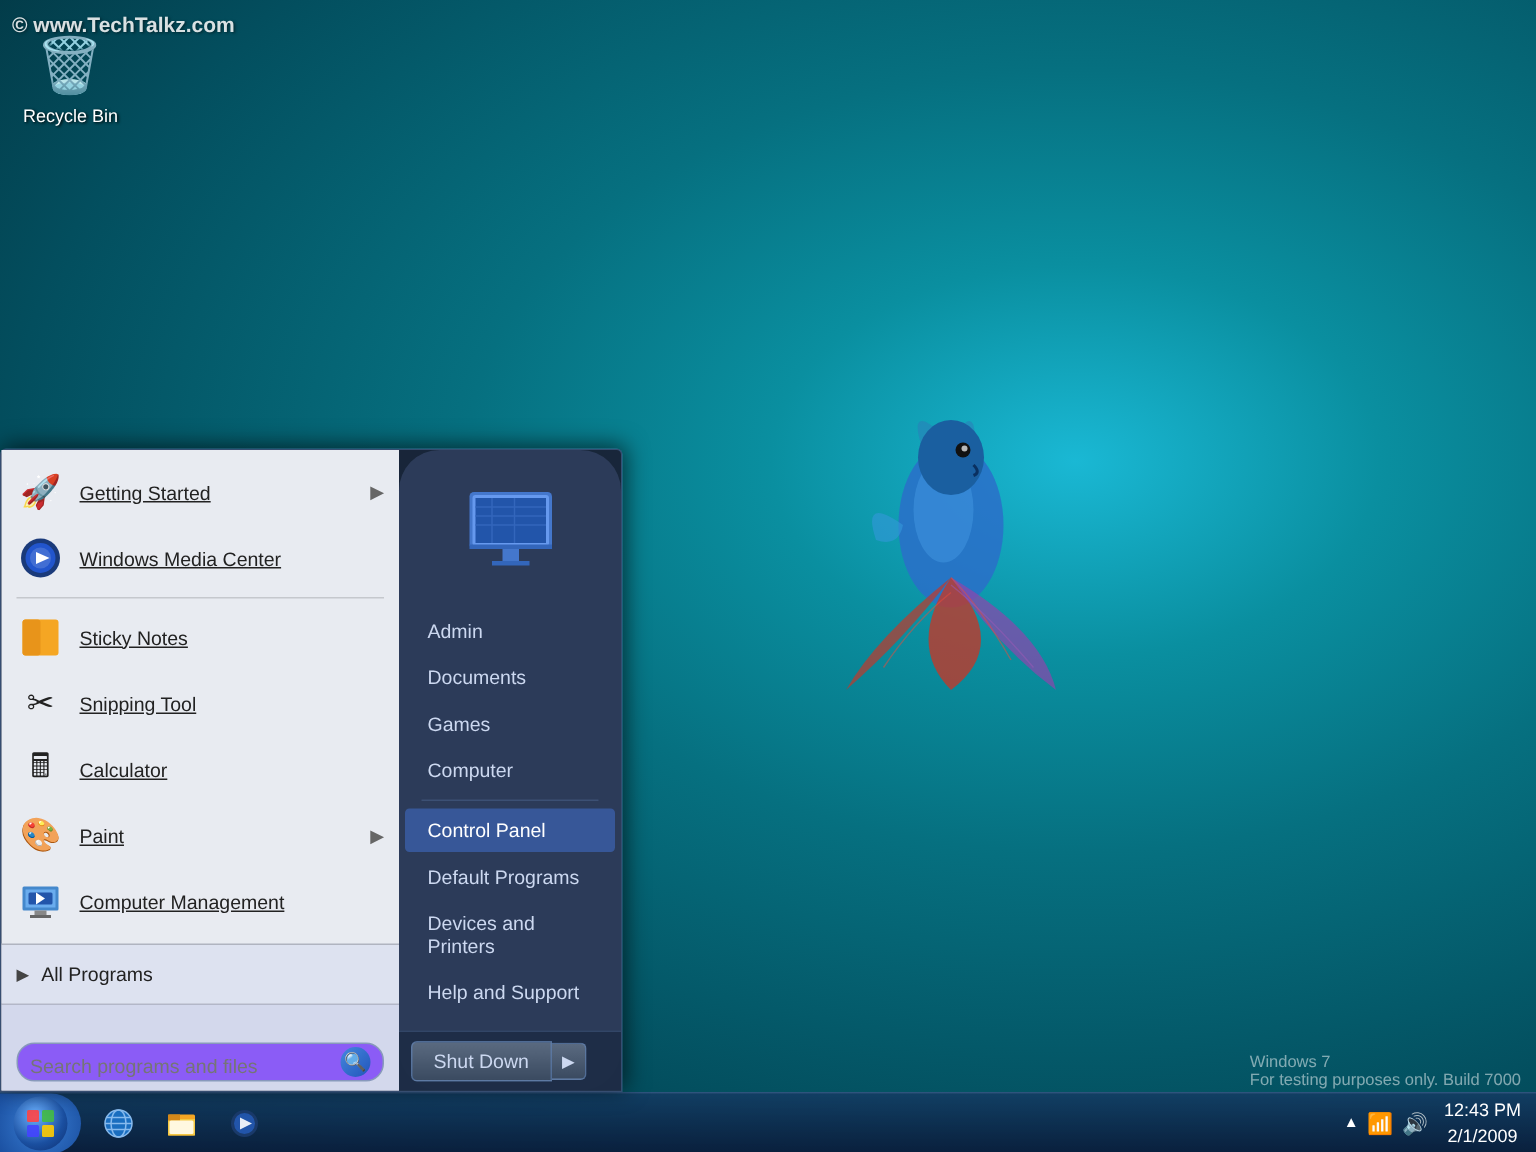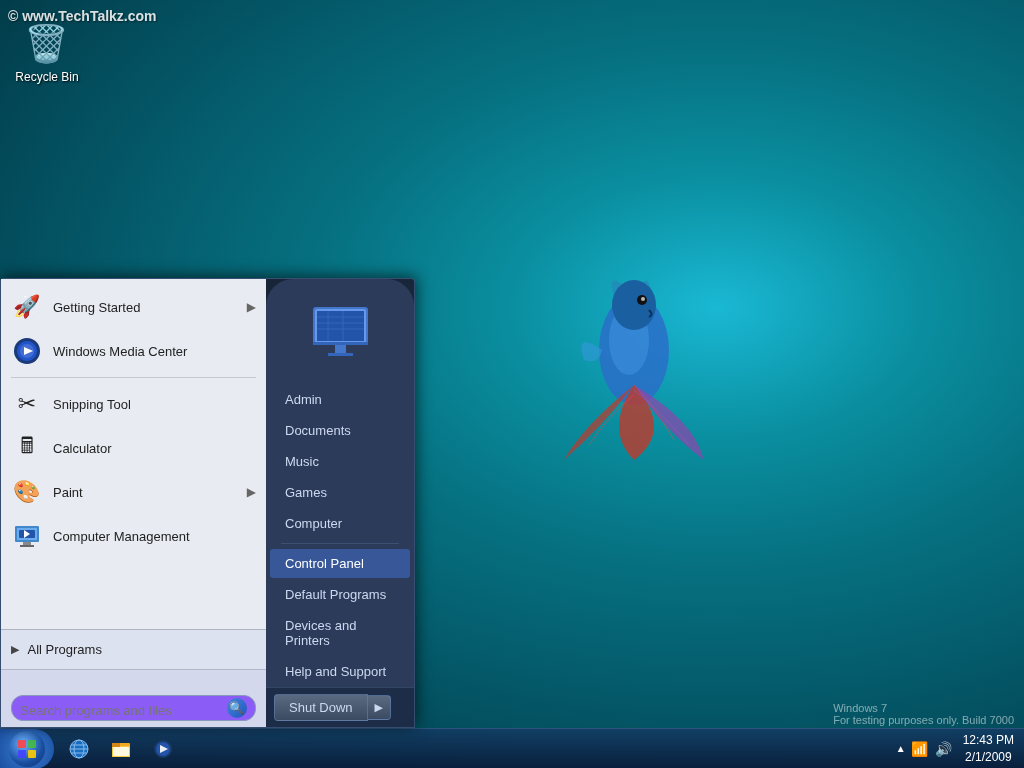--- a/index.html
+++ b/index.html
@@ -186,20 +186,21 @@
       margin-right: 10px;
       display: flex;
       align-items: center;
       justify-content: center;
       font-size: 22px;
       flex-shrink: 0;
     }
     .menu-item .item-label {
       flex: 1;
       font-size: 13px;
+      text-decoration: underline;
     }
     .menu-item .arrow {
       color: #666;
       font-size: 12px;
     }
 
     .menu-separator {
       height: 1px;
       background: rgba(0,0,0,0.15);
       margin: 4px 10px;
@@ -423,20 +424,29 @@
                 <circle cx="14" cy="14" r="10" fill="#2255cc"></circle>
                 <circle cx="14" cy="14" r="7" fill="#ffffff" opacity="0.15"></circle>
                 <polygon points="11,10 20,14 11,18" fill="white"></polygon>
               </svg>
             </div>
             <span class="item-label">Windows Media Center</span>
           </div>
 
           <div class="menu-separator"></div>
 
+          <div class="menu-item">
+            <div class="item-icon">
+              <svg width="28" height="28" viewBox="0 0 28 28">
+                <rect x="2" y="2" width="24" height="24" fill="#f5a623" rx="2"></rect>
+                <rect x="2" y="2" width="12" height="24" fill="#e8941a" rx="2"></rect>
+              </svg>
+            </div>
+            <span class="item-label">Sticky Notes</span>
+          </div>
 
           <div class="menu-item">
             <div class="item-icon">✂</div>
             <span class="item-label">Snipping Tool</span>
           </div>
 
           <div class="menu-item">
             <div class="item-icon">🖩</div>
             <span class="item-label">Calculator</span>
           </div>
@@ -499,23 +509,20 @@
               <rect x="5" y="40" width="55" height="3" fill="#3366bb" rx="0"></rect>
             </svg>
           </div>
         </div>
 
         <div class="right-menu-item">
           <span>Admin</span>
         </div>
         <div class="right-menu-item">
           <span>Documents</span>
-        </div>
-        <div class="right-menu-item">
-          <span>Music</span>
         </div>
         <div class="right-menu-item">
           <span>Games</span>
         </div>
         <div class="right-menu-item">
           <span>Computer</span>
         </div>
 
         <div class="right-separator"></div>
 

